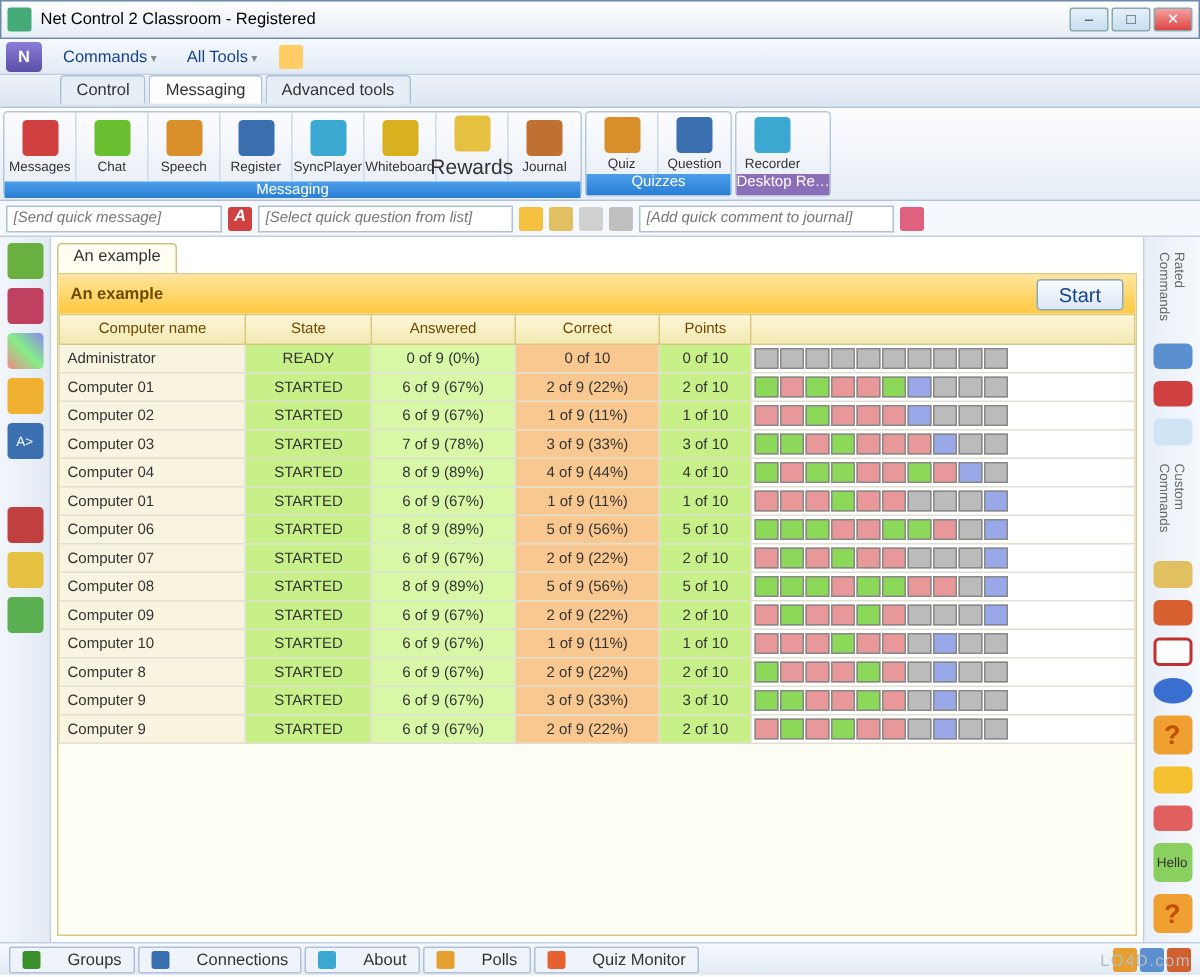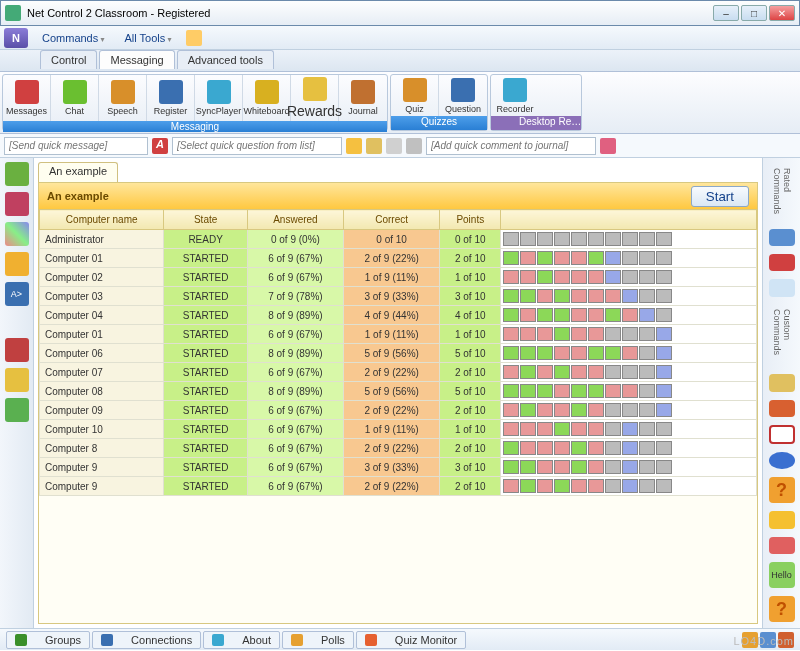--- a/index.html
+++ b/index.html
@@ -23,21 +23,21 @@
 .tab.active { background:#fdfdfd; }
 
 .toolbar { height: 62px; background: linear-gradient(#fdfdff,#e6edf5); border-bottom:1px solid #b0c0d8; display:flex; padding: 2px; gap:2px; }
 .toolgroup { border:1px solid #b8c8dc; border-radius:3px; display:flex; flex-direction:column; }
 .toolbtns { display:flex; flex:1; }
 .toolbtn { width:48px; display:flex; flex-direction:column; align-items:center; justify-content:center; gap:2px; border-right:1px solid #d0dae6; cursor:pointer; padding: 2px 0; }
 .toolbtn:last-child { border-right:none; }
 .tbicon { width:24px; height:24px; border-radius:3px; }
 .grouplabel { height:14px; font-size:10px; text-align:center; color:#fff; }
 .gl-blue { background: linear-gradient(#4d9eea,#2a7fd4); }
-.gl-purple { background: #8b6fb8; padding-left: 28px; }
+.gl-purple { background: #8b6fb8; }
 
 .quickbar { height: 24px; background:#f5f9fd; border-bottom:1px solid #c0d0e0; display:flex; align-items:center; padding: 0 4px; gap:4px; }
 .qbinput { flex:0 0 140px; height:18px; border:1px solid #b0c0d0; background:#fff; padding:0 4px; font-size:10px; color:#999; font-style:italic; }
 .qbicon { width:16px; height:16px; background:#e0e0e0; border-radius:2px; cursor:pointer; }
 .qbwide { flex:0 0 170px; }
 
 .mainrow { display:flex; height: 470px; }
 .leftbar { width:34px; background: linear-gradient(90deg,#f2f6fb,#e2eaf3); border-right:1px solid #c0d0e0; display:flex; flex-direction:column; align-items:center; padding:4px 0; gap:6px; }
 .lbicon { width:24px; height:24px; border-radius:3px; cursor:pointer; }
 

